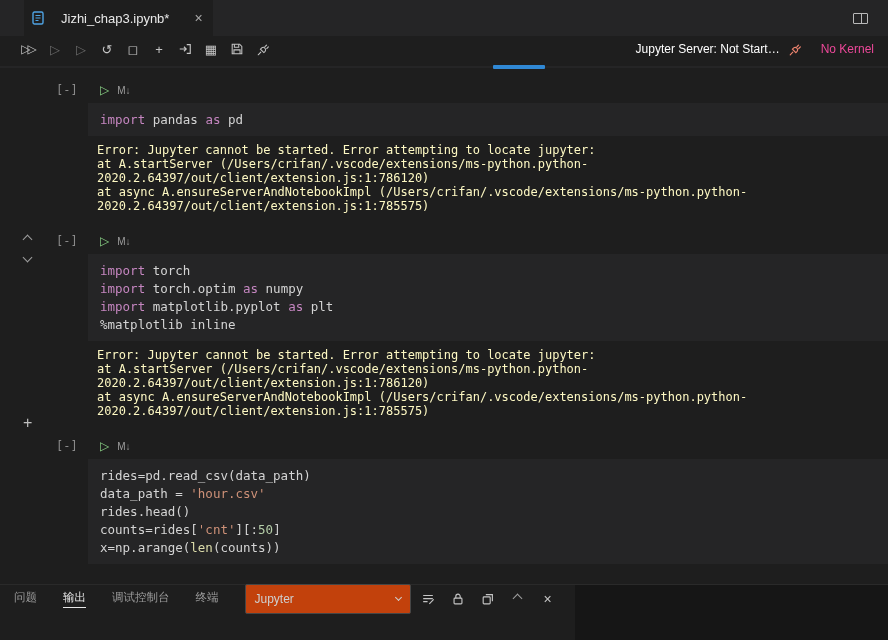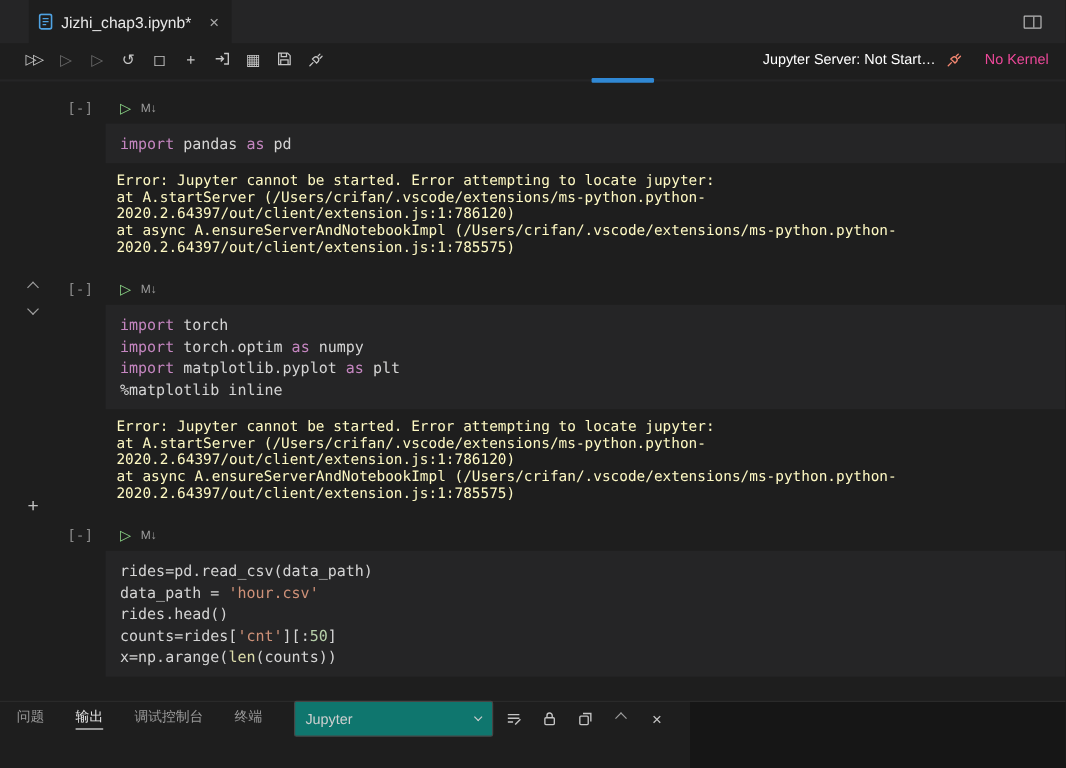--- a/index.html
+++ b/index.html
@@ -2,21 +2,21 @@
 <html style="--run-green: #89d185;"><head>
 <meta charset="utf-8">
 <style>
   * { box-sizing: border-box; margin: 0; padding: 0; }
   html,body { width:888px; height:640px; overflow:hidden; }
   body { background:#1e1e1e; font-family:"Liberation Sans",sans-serif; }
   .app { position:relative; width:888px; height:640px; display:flex; flex-direction:column; }
 
   
   .tabbar { flex:0 0 36px; background:#252526; display:flex; align-items:stretch; }
-  .tab { margin-left:24px; background:#1e1e1e; display:flex; align-items:center; gap:7px; padding:0 10px 0 8px; }
+  .tab { margin-left:24px; background:#1e1e1e; display:flex; align-items:center; gap:17px; padding:0 10px 0 8px; }
   .tab-title { color:#e8e8e8; font-size:13px; }
   .tab-close { color:#a8a8a8; font-size:14px; margin-left:8px; cursor:pointer; }
   .tab-actions { margin-left:auto; display:flex; align-items:center; padding-right:20px; }
   .split-icon { width:15px; height:11px; border:1.4px solid #b9b9b9; border-radius:1px; position:relative; display:inline-block; }
   .split-icon::after { content:""; position:absolute; left:50%; top:0; bottom:0; border-left:1.4px solid #b9b9b9; }
 
   
   .toolbar { flex:0 0 26px; display:flex; align-items:center; padding:0 14px 0 16px; }
   .tbtn { min-width:26px; height:22px; display:flex; align-items:center; justify-content:center; color:#c5c5c5; font-size:13px; cursor:pointer; }
   .tbtn.dim { color:#696969; }
@@ -49,21 +49,21 @@
   .gut-up { position:absolute; left:24px; top:5px; cursor:pointer; }
   .gut-down { position:absolute; left:24px; top:23px; cursor:pointer; }
   .gut-plus { position:absolute; left:23px; top:-22px; color:#c0c0c0; font-size:16px; font-weight:300; cursor:pointer; }
 
   
   .panel { flex:0 0 56px; border-top:1px solid #2a2a2a; display:flex; flex-direction:row; }
   .panel-bar { height:27px; display:flex; align-items:center; padding:0 14px; }
   .ptab { margin-right:26px; cursor:pointer; height:27px; display:flex; align-items:center; }
   .ptab .lbl { color:#9a9a9a; font-size:11.5px; padding-bottom:2px; }
   .ptab.active .lbl { color:#e7e7e7; border-bottom:1px solid #e7e7e7; }
-  .jupyter-select { margin-left:auto; width:166px; height:30px; background:#0f766e; border:1px solid #464646; border-radius:2px;
+  .jupyter-select { margin-left:auto; width:166px; height:30px; background:#c2410c; border:1px solid #464646; border-radius:2px;
     display:flex; align-items:center; justify-content:space-between; padding:5px 9px; cursor:pointer; }
   .jupyter-select .val { color:#cfcfcf; font-size:12px; }
   .jupyter-select .chev { width:5px; height:5px; border-color:#cfcfcf; margin-top:-3px; }
   .picon { width:26px; height:22px; display:flex; align-items:center; justify-content:center; color:#c5c5c5; cursor:pointer; margin-left:4px; }
   .picon.close { font-size:14px; }
   .panel-content { flex:1; background:#161616; }
   svg { display:block; }
 </style>
 </head>
 <body>

